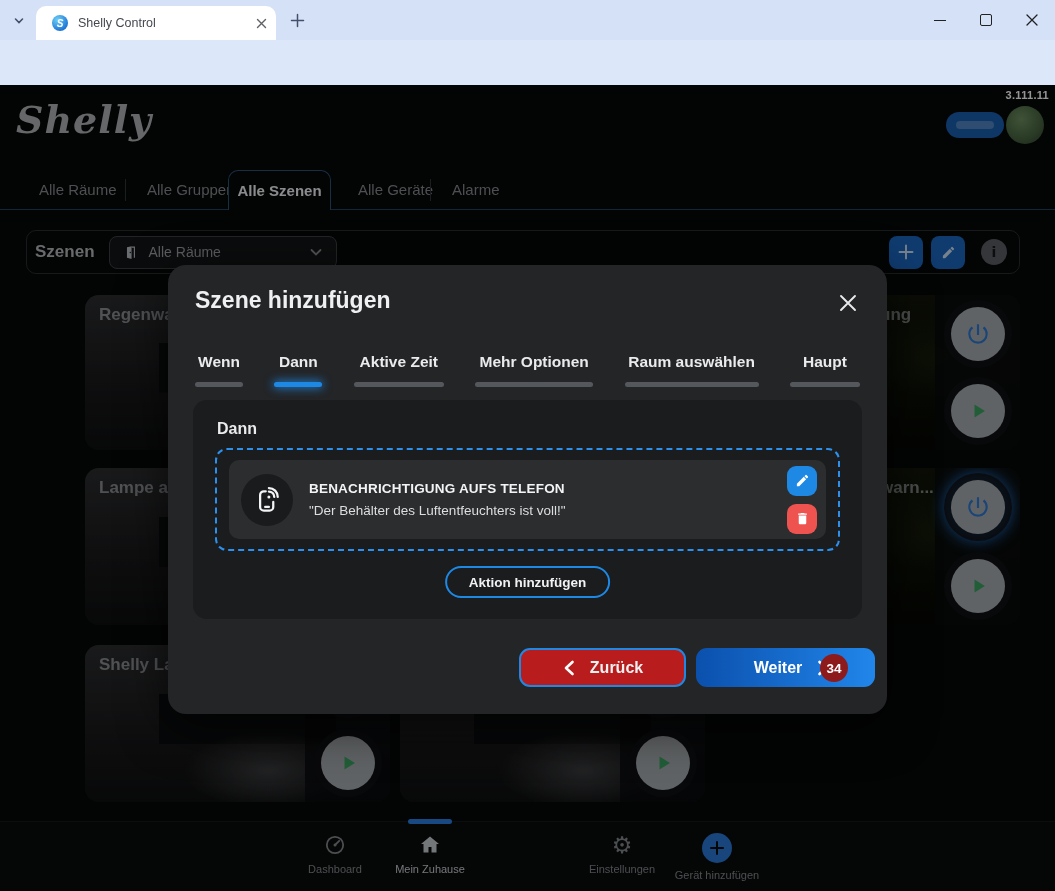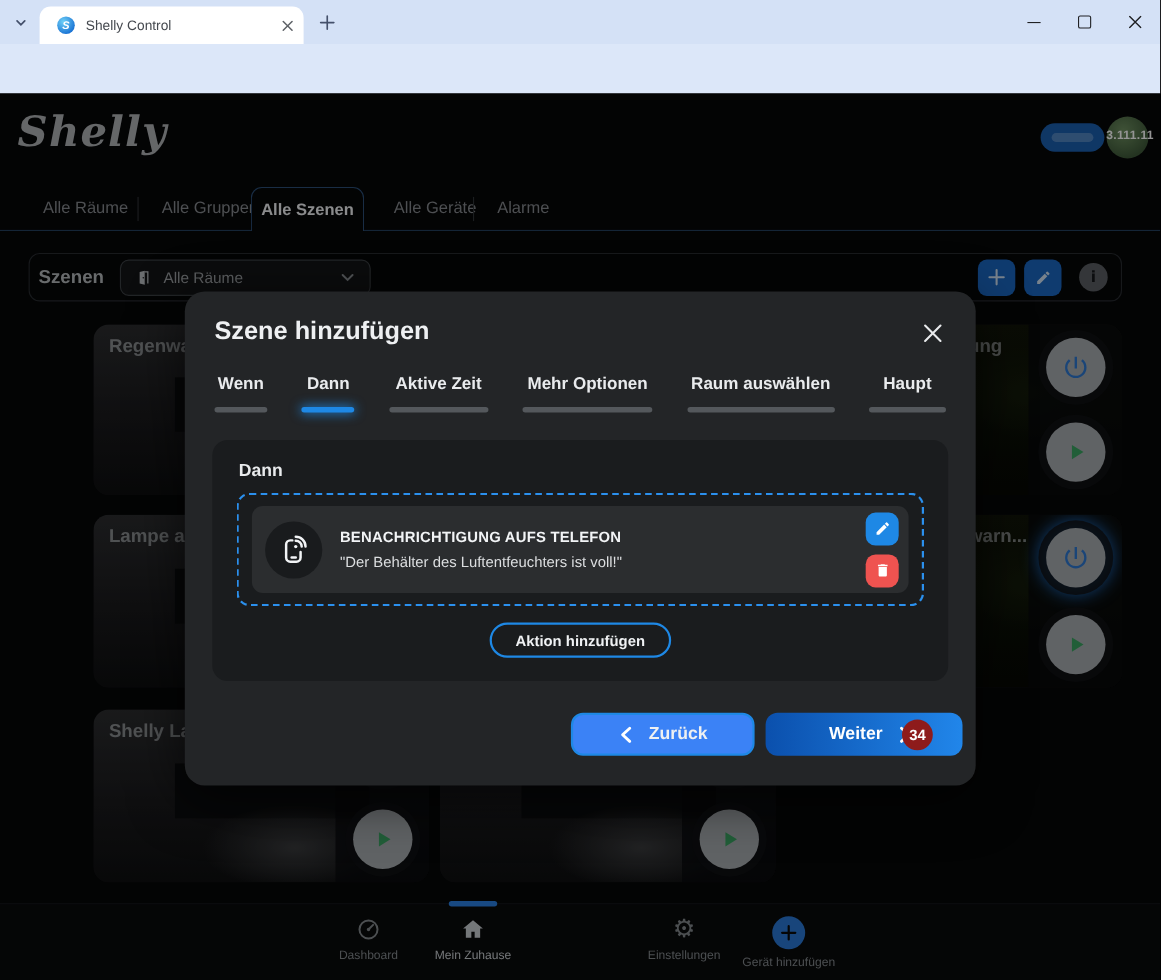--- a/index.html
+++ b/index.html
@@ -28,21 +28,21 @@
     display:flex;align-items:center;gap:12px;padding:0 14px 0 12px;box-sizing:border-box;}
   .url-text{font-size:13.5px;color:#27292d;white-space:nowrap;}
   .url-right{margin-left:auto;display:flex;gap:15px;align-items:center;color:#3d4347;}
   .tdivider{position:absolute;left:895px;top:52px;width:1px;height:21px;background:#b6c4da;}
   .tb-avatar{position:absolute;left:981px;top:49px;width:26px;height:26px;border-radius:50%;
     background:radial-gradient(circle at 45% 35%,#7fa3cc,#2f4f78 75%);}
   .glyph{font-family:"DejaVu Sans",sans-serif;}
 
   
   .page{position:absolute;top:85px;left:0;right:0;bottom:0;background:#060708;overflow:hidden;}
-  .version{position:absolute;right:6px;top:4px;font-size:11px;font-weight:bold;color:#ffffff;letter-spacing:.3px;z-index:1;margin-top:28px;}
+  .version{position:absolute;right:6px;top:4px;font-size:11px;font-weight:bold;color:#ffffff;letter-spacing:.3px;z-index:1;}
   .logo{position:absolute;left:16px;top:12px;font-family:"DejaVu Serif",serif;font-style:italic;font-weight:bold;
     font-size:38px;color:#aeb1b4;letter-spacing:1px;}
   .hpill{position:absolute;left:946px;top:27px;width:58px;height:26px;border-radius:13px;background:#1b5fae;}
   .hpill i{position:absolute;left:10px;top:9px;width:38px;height:8px;border-radius:4px;background:rgba(205,222,240,.3);}
   .havatar{position:absolute;left:1006px;top:21px;width:38px;height:38px;border-radius:50%;
     background:radial-gradient(circle at 40% 35%,#6e8f60,#3f5a3a 72%);}
 
   .ntabs{position:absolute;left:0;right:0;top:85px;height:39px;border-bottom:1px solid #24415f;}
   .ntab{position:absolute;bottom:0;height:39px;line-height:39px;font-size:15px;color:#85898d;padding:0 14px;}
   .ntab.active{bottom:-1px;height:40px;line-height:40px;box-sizing:border-box;border:1px solid #2b4f78;border-bottom:none;
@@ -84,42 +84,42 @@
   .bitem.active{color:#c9cdd1;}
   .blabel{font-size:11px;}
   .baddcircle{width:30px;height:30px;border-radius:50%;background:#2a78d4;color:#0a0b0c;}
 
   
   .backdrop{position:absolute;inset:0;background:rgba(0,0,0,.42);z-index:5;}
   .modal{position:absolute;left:168px;top:180px;width:719px;height:449px;background:#232527;border-radius:18px;
     box-shadow:0 12px 48px rgba(0,0,0,.65);z-index:10;}
   .mtitle{position:absolute;left:27px;top:22px;font-size:23px;font-weight:bold;color:#eef0f2;}
   .mclose{position:absolute;right:28px;top:27px;width:22px;height:22px;color:#e8eaec;}
-  .steps{position:absolute;left:27px;right:27px;top:76px;display:flex;justify-content:space-between;gap:18px;}
+  .steps{position:absolute;left:27px;right:27px;top:88px;display:flex;justify-content:space-between;gap:18px;}
   .step{display:flex;flex-direction:column;gap:11px;}
   .step b{font-size:15.5px;font-weight:bold;color:#e9ebed;text-align:center;white-space:nowrap;padding:0 2px;}
   .step i{display:block;height:5px;border-radius:3px;background:#54585c;}
   .step.active i{background:#1e88e5;box-shadow:0 0 10px 1px rgba(30,136,229,.9);}
   .msection{position:absolute;left:25px;top:135px;width:669px;height:219px;background:#1a1c1e;border-radius:14px;}
   .sec-title{position:absolute;left:24px;top:20px;font-size:16px;font-weight:bold;color:#e9ebed;}
   .dashed{position:absolute;left:22px;top:48px;width:625px;height:103px;border:2px dashed #2b90ee;border-radius:12px;box-sizing:border-box;}
   .acard{position:absolute;left:12px;top:10px;right:12px;height:79px;background:#2b2d2f;border-radius:10px;
     display:flex;align-items:center;gap:16px;padding:0 9px 0 12px;}
   .aicon{width:52px;height:52px;border-radius:50%;background:#191b1d;flex:none;color:#f2f4f6;}
   .atexts{display:flex;flex-direction:column;gap:7px;}
   .atitle{font-size:13.5px;font-weight:bold;color:#f2f4f6;letter-spacing:.2px;}
   .asub{font-size:13.5px;color:#dcdee0;}
   .abtns{margin-left:auto;display:flex;flex-direction:column;gap:8px;}
   .ebtn{width:30px;height:30px;border-radius:9px;background:#1e88e5;color:#fff;}
   .dbtn{width:30px;height:30px;border-radius:9px;background:#ef5350;color:#fff;}
   .addbtn{position:absolute;left:50%;transform:translateX(-50%);top:166px;height:32px;padding:0 22px;
     border:2px solid #1e88e5;border-radius:17px;background:transparent;color:#f0f2f4;font-weight:bold;font-size:13.5px;
     display:flex;align-items:center;box-sizing:border-box;white-space:nowrap;}
   .backbtn{position:absolute;left:351px;top:383px;width:167px;height:39px;border:2px solid #1e88e5;border-radius:11px;
-    background:#3b82f6;color:#eef0f2;font-weight:bold;font-size:16px;display:flex;align-items:center;justify-content:center;
+    background:#b91c1c;color:#eef0f2;font-weight:bold;font-size:16px;display:flex;align-items:center;justify-content:center;
     gap:14px;box-sizing:border-box;}
   .nextbtn{position:absolute;left:528px;top:383px;width:166px;height:39px;border-radius:11px;
     background:linear-gradient(90deg,#0b50ad,#2186ea);display:flex;align-items:center;justify-content:center;gap:14px;
     color:#fff;font-weight:bold;font-size:16px;padding-left:13px;}
   .badge{position:absolute;left:652px;top:389px;width:28px;height:28px;border-radius:50%;background:#8e1b1b;
     color:#fff;font-size:13.5px;font-weight:bold;z-index:2;}
   svg{display:block;}
 </style>
 </head>
 <body>

